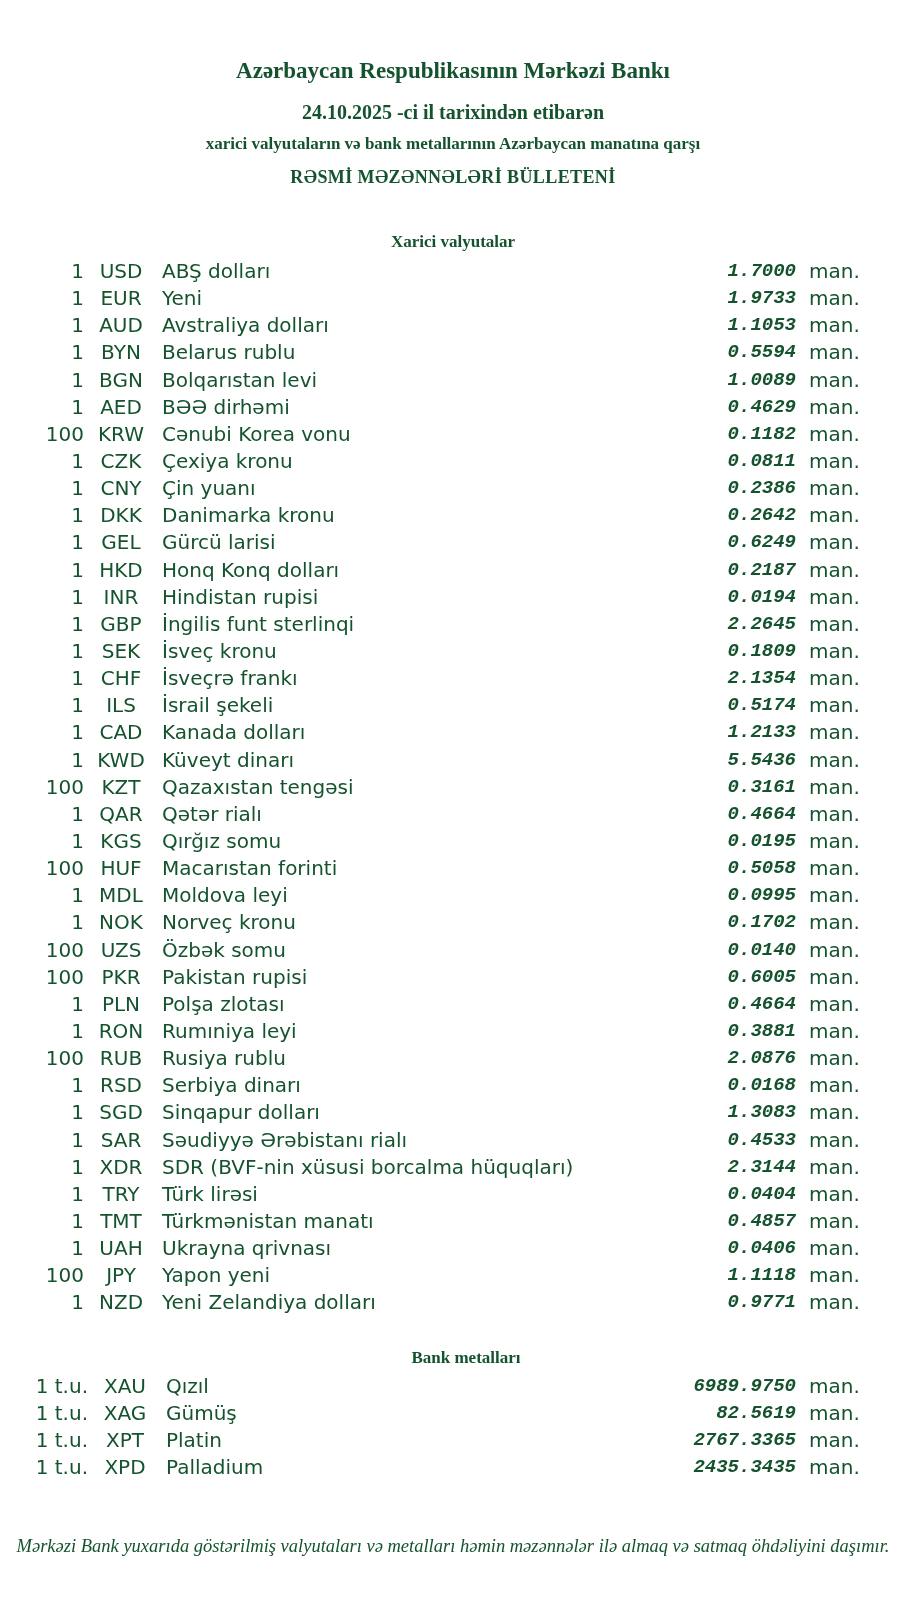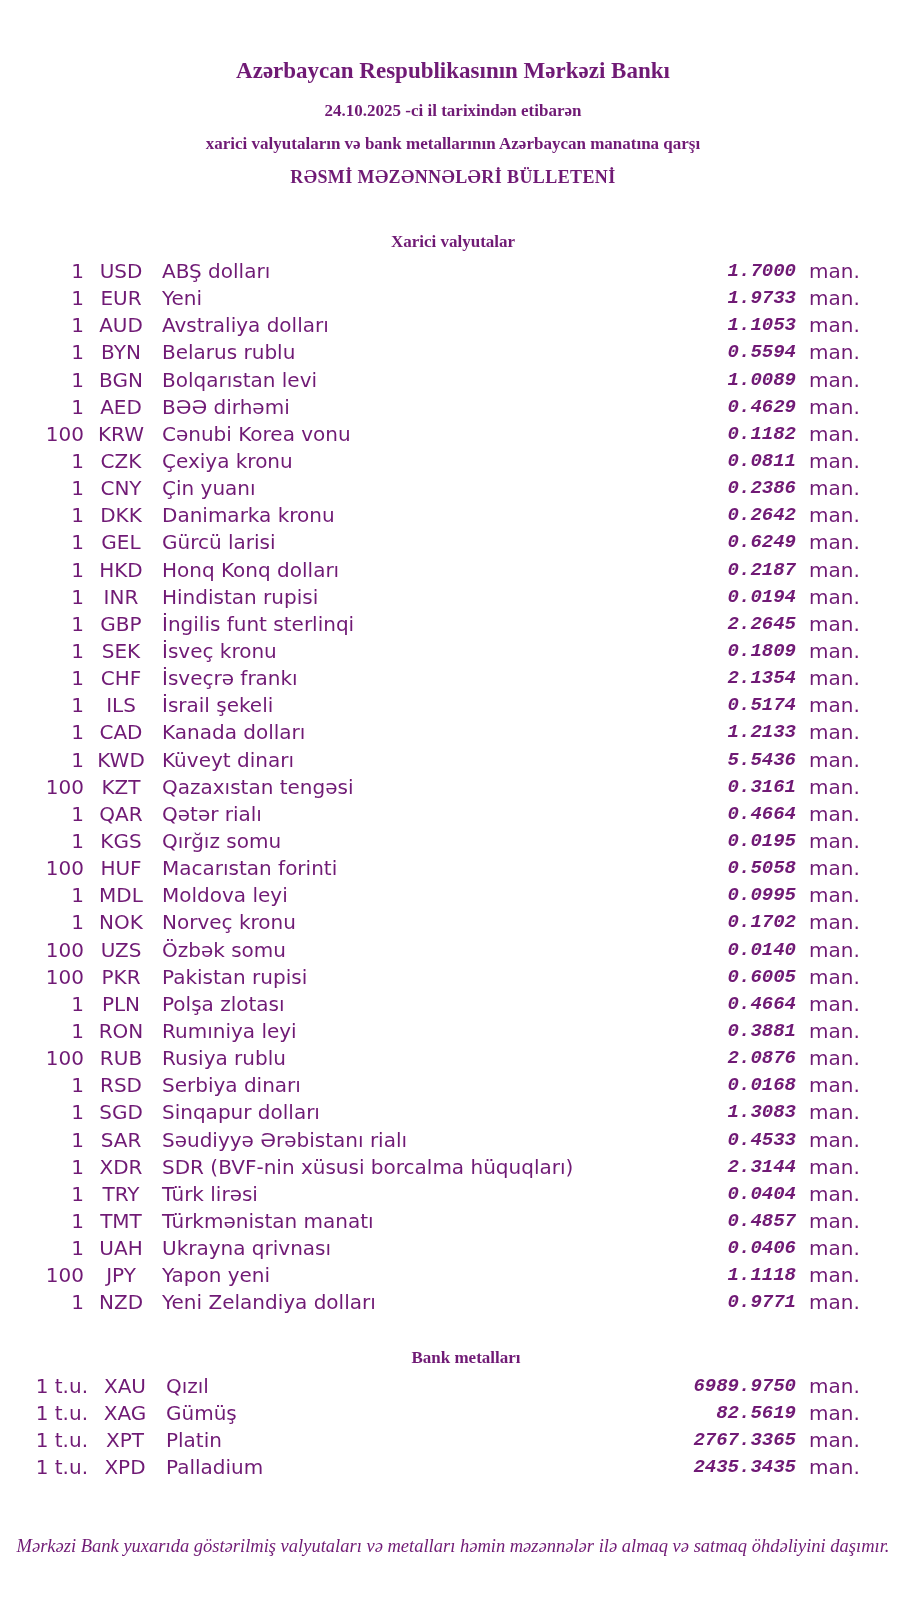--- a/index.html
+++ b/index.html
@@ -1,34 +1,34 @@
 <!DOCTYPE html>
 <html><head>
 <meta charset="utf-8">
 <style>
   html, body { margin: 0; padding: 0; background: #ffffff; }
   .page {
     position: relative;
     width: 906px;
     height: 1602px;
     background: #ffffff;
-    color: #701a75;
+    color: #14532d;
     font-family: "DejaVu Sans", sans-serif;
     overflow: hidden;
   }
   .centerline {
     position: absolute;
     left: 0;
     right: 0;
     text-align: center;
     font-family: "Liberation Serif", serif;
     font-weight: 700;
   }
   .bank-name      { top: 58px;  font-size: 23px; }
-  .date-line      { top: 101px; font-size: 17px; }
+  .date-line      { top: 101px; font-size: 20px; }
   .subtitle-line  { top: 134px; font-size: 17px; }
   .bulletin-title { top: 167px; font-size: 18px; letter-spacing: 0.4px; }
   .section-title  { font-size: 17px; }
   #currency-section-title { top: 232px; }
   #metal-section-title    { top: 1348px; padding-left: 26px; }
 
   .rate-table {
     position: absolute;
     left: 0;
     width: 906px;

